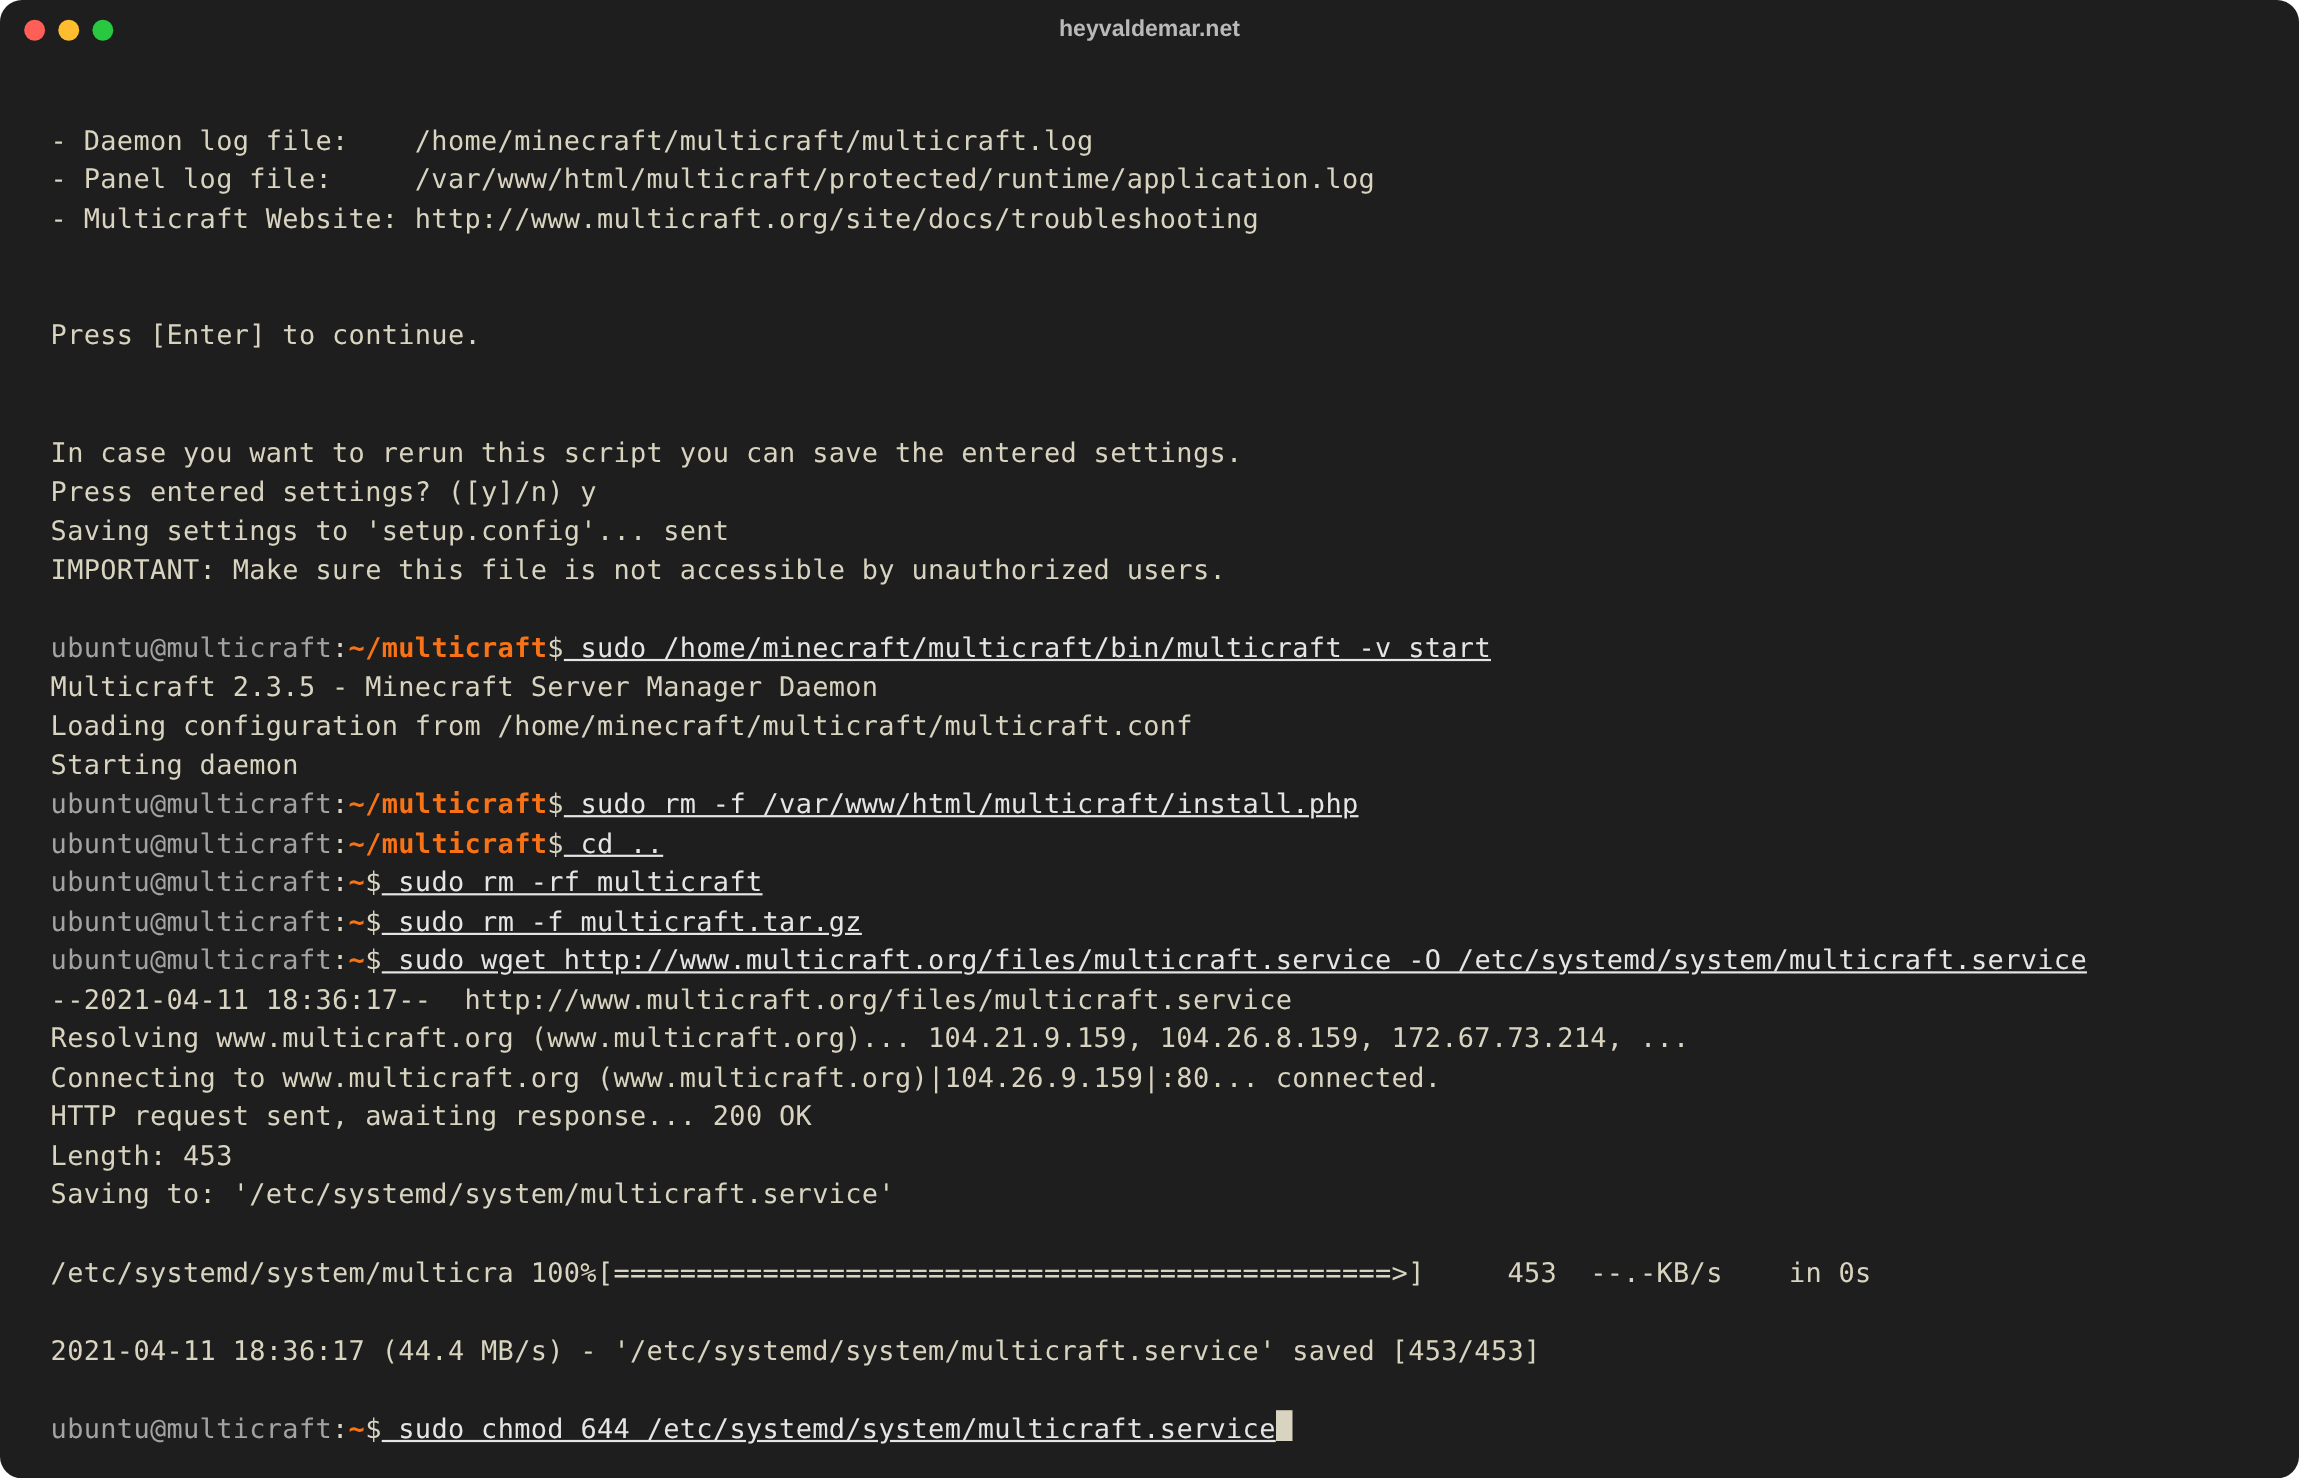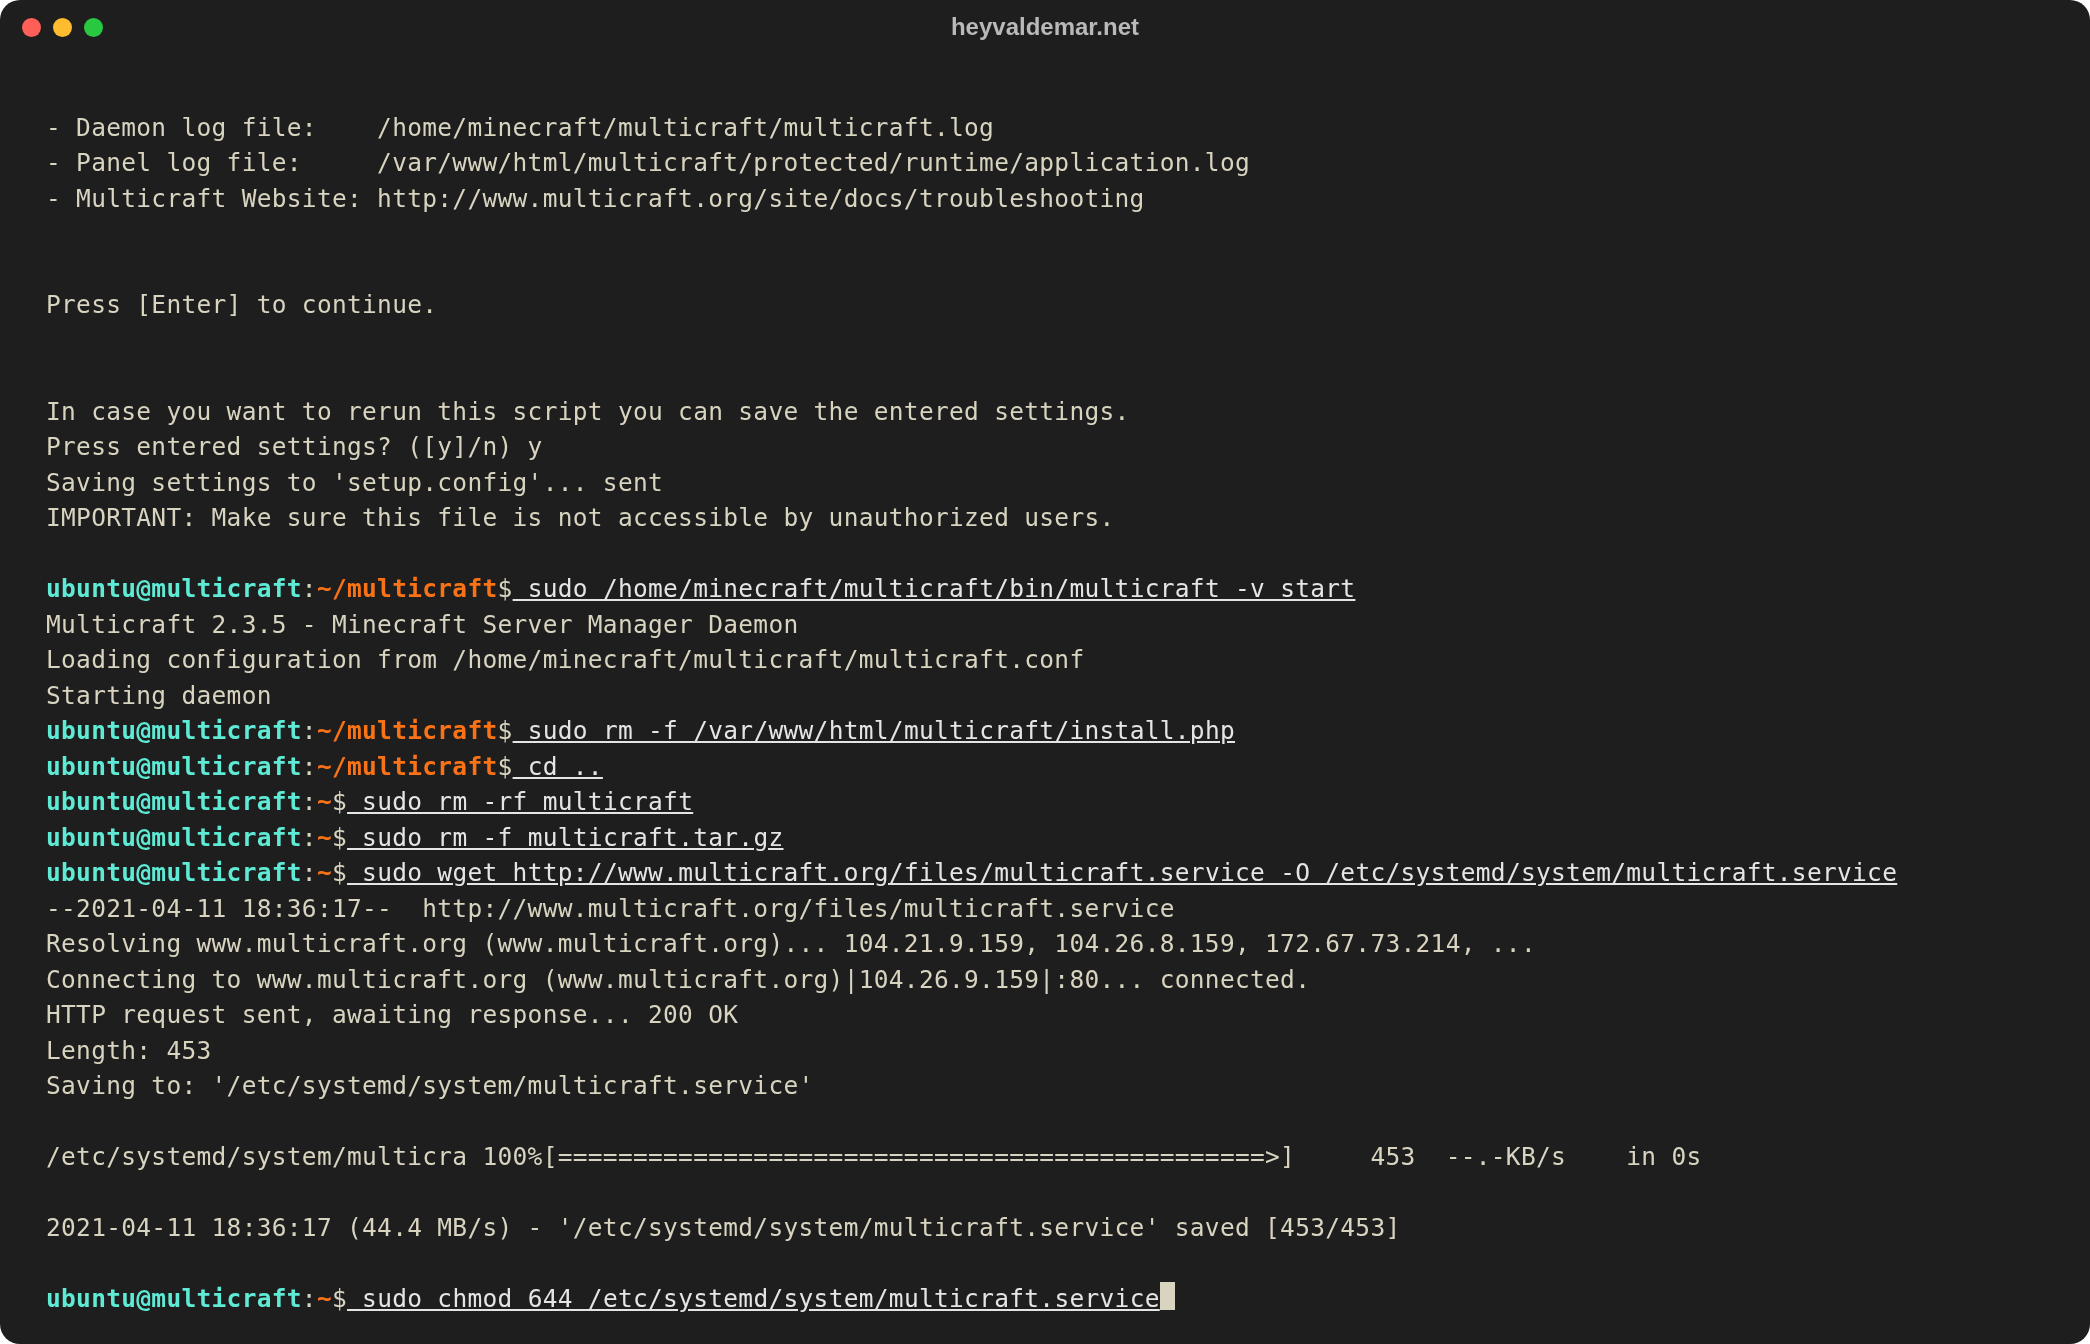--- a/index.html
+++ b/index.html
@@ -21,31 +21,31 @@
   .traffic{display:flex;gap:12px;margin-left:22px;}
   .dot{width:19px;height:19px;border-radius:50%;}
   .red{background:#ff5f57;}
   .yellow{background:#febc2e;}
   .green{background:#28c840;}
   .title{
     position:absolute;left:0;right:0;
     text-align:center;
     color:#b9b9b9;
     font-family:-apple-system,BlinkMacSystemFont,"Helvetica Neue",sans-serif;
-    font-size:24px;font-weight:600;
+    font-size:21px;font-weight:600;
     pointer-events:none;
   }
   .term{
     padding:20px 12px 12px 12px;
     font-size:24.5px;
     line-height:35.5px;
     letter-spacing:0.3px;
     white-space:pre;
   }
-  .pu{color:#5eead4;font-weight:bold;} 
+  .pu{color:#a3a3a3;font-weight:normal;} 
   .pc{color:#d8d4c0;}                   
   .pp{color:#f97316;font-weight:bold;}  
   .cmd{color:#e5e5e5;text-decoration:underline;}
   .cursor{
     display:inline-block;
     width:15px;height:28px;
     background:#d8d4c0;
     vertical-align:-3px;
   }
   .line{white-space:pre-wrap;word-break:break-all;margin-left:34px;}

